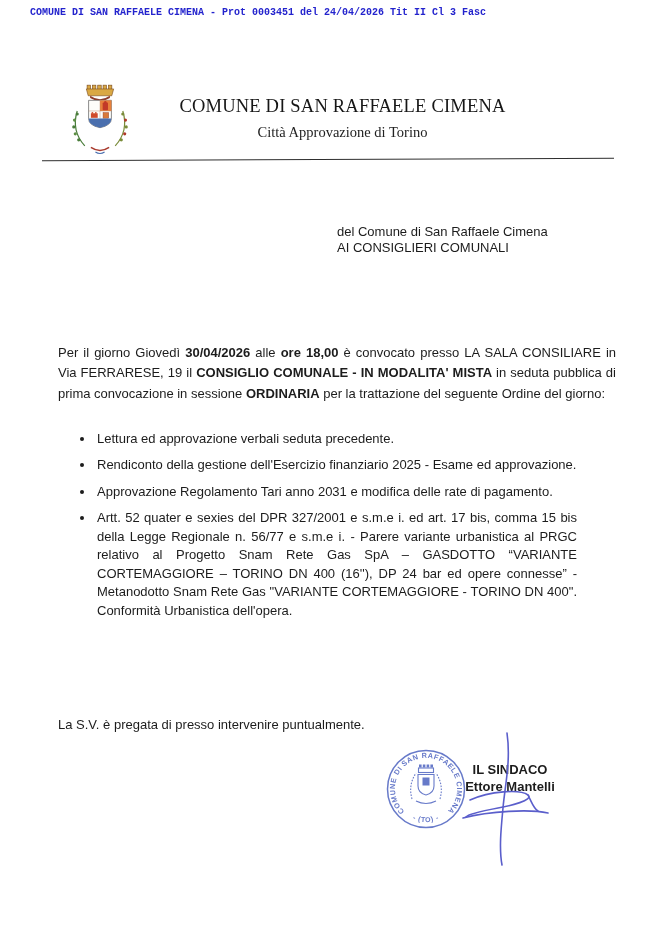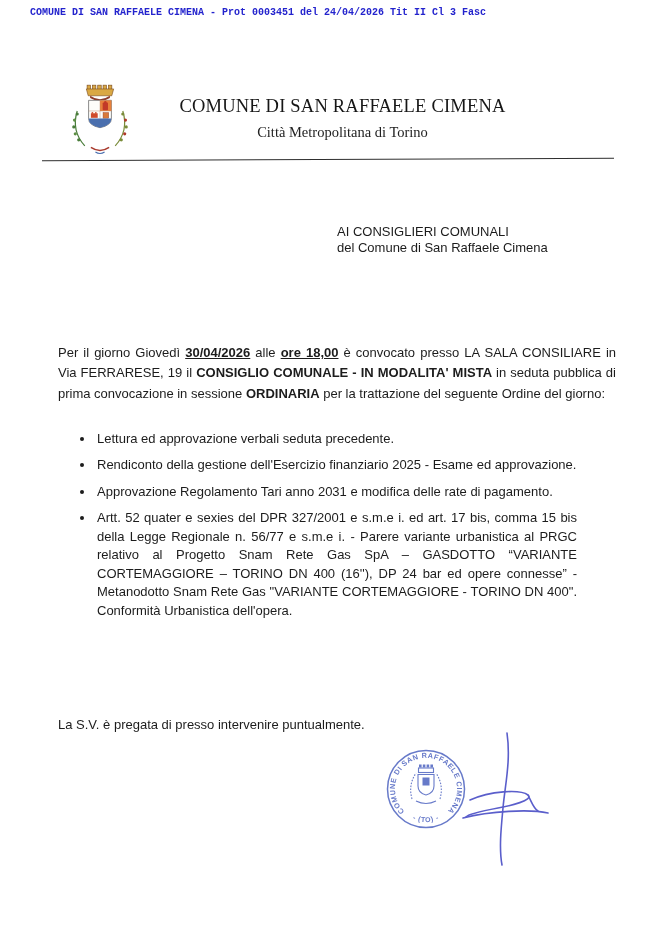--- a/index.html
+++ b/index.html
@@ -15,21 +15,21 @@
   .crest{position:absolute;left:62px;top:82px;width:76px;height:80px;}
   .header-text{position:absolute;left:165px;top:96px;width:355px;text-align:center;}
   .title{font-family:"Liberation Serif", serif;font-size:18.5px;letter-spacing:.2px;color:#161616;}
   .subtitle{font-family:"Liberation Serif", serif;font-size:14.5px;margin-top:7px;color:#222;}
   .header-rule{position:absolute;left:42px;top:159px;width:572px;height:0;border-top:1.6px solid #2e2e2e;transform:rotate(-0.25deg);}
   .dateline{position:absolute;left:337px;top:178px;font-size:13px;}
   .recipients{position:absolute;left:337px;top:224px;font-size:13px;line-height:1.24;}
   .subject{position:absolute;left:58px;top:298px;font-size:13px;font-weight:700;letter-spacing:.1px;}
   .intro{position:absolute;left:58px;top:343px;width:558px;margin:0;font-size:13px;line-height:1.57;text-align:justify;}
   .b{font-weight:700;}
-  .u{text-decoration:underline;}
+  .u{}
   .agenda{position:absolute;left:76px;top:430px;width:500px;margin:0;padding:0 0 0 19px;font-size:13px;line-height:1.42;}
   .agenda li{width:480px;margin:0 8px 8px 0;text-align:justify;padding-left:2px;}
   .closing{position:absolute;left:58px;top:717px;font-size:13px;}
   .signature-block{position:absolute;left:445px;top:762px;width:130px;text-align:center;font-size:13px;font-weight:700;line-height:1.3;}
   .stamp{position:absolute;left:376px;top:739px;width:100px;height:100px;opacity:.92;}
   .signature-ink{position:absolute;left:428px;top:723px;width:140px;height:148px;}
 </style>
 </head>
 <body>
 
@@ -76,29 +76,29 @@
       <circle cx="84.5" cy="59" r="2.1" fill="#7a8c3a"></circle>
       <circle cx="82.5" cy="68" r="2.1" fill="#b03a2a"></circle>
       <circle cx="78" cy="76" r="2.1" fill="#7a8c3a"></circle>
       <path d="M38,86 q12,8 24,0" stroke="#a93b2e" stroke-width="2" fill="none"></path>
       <path d="M44,92 q6,4 12,0" stroke="#4a6fae" stroke-width="1.5" fill="none"></path>
     </g>
   </svg>
 
   <div class="header-text">
     <div class="title">COMUNE DI SAN RAFFAELE CIMENA</div>
-    <div class="subtitle">Città Metropolitana di Torino</div>
+    <div class="subtitle">Città Approvazione di Torino</div>
   </div>
 
   <div class="header-rule"></div>
 
 
   <div class="recipients">
+    <div>del Comune di San Raffaele Cimena</div>
     <div>AI CONSIGLIERI COMUNALI</div>
-    <div>del Comune di San Raffaele Cimena</div>
   </div>
 
 
   <p class="intro"><span>Per il giorno Giovedì </span><span class="b u">30/04/2026</span><span> alle </span><span class="b u">ore 18,00</span><span> è convocato presso LA SALA CONSILIARE in Via FERRARESE, 19 il </span><span class="b">CONSIGLIO COMUNALE - IN MODALITA' MISTA</span><span> in seduta pubblica di prima convocazione in sessione </span><span class="b">ORDINARIA</span><span> per la trattazione del seguente Ordine del giorno:</span></p>
 
   <ul class="agenda">
       <li>Lettura ed approvazione verbali seduta precedente.</li>
       <li>Rendiconto della gestione dell'Esercizio finanziario 2025 - Esame ed approvazione.</li>
       <li>Approvazione Regolamento Tari anno 2031 e modifica delle rate di pagamento.</li>
       <li>Artt. 52 quater e sexies del DPR 327/2001 e s.m.e i. ed art. 17 bis, comma 15 bis della Legge Regionale n. 56/77 e s.m.e i. - Parere variante urbanistica al PRGC relativo al Progetto Snam Rete Gas SpA – GASDOTTO “VARIANTE CORTEMAGGIORE – TORINO DN 400 (16''), DP 24 bar ed opere connesse” - Metanodotto Snam Rete Gas "VARIANTE CORTEMAGGIORE - TORINO DN 400". Conformità Urbanistica dell'opera.</li>
@@ -125,20 +125,24 @@
       <rect x="54.4" y="25.5" width="2.6" height="3" fill="#5b6fc5" stroke="none"></rect>
       <rect x="42.5" y="29" width="15" height="4.5"></rect>
       <path d="M42,35.5 h16 v11.5 q0,7 -8,9 q-8,-2 -8,-9 z"></path>
       <rect x="46.5" y="38.5" width="7" height="8" fill="#5b6fc5" stroke="none"></rect>
       <path d="M36,60 Q32,46 40,34" stroke-dasharray="1.6,1.4"></path>
       <path d="M64,60 Q68,46 60,34" stroke-dasharray="1.6,1.4"></path>
       <path d="M40,62 Q50,67 60,62"></path>
     </g>
   </svg>
 
+  <div class="signature-block">
+    <div>IL SINDACO</div>
+    <div>Ettore Mantelli</div>
+  </div>
 
   <svg class="signature-ink" viewBox="0 0 140 148" xmlns="http://www.w3.org/2000/svg">
     <g stroke="#5a5ecb" stroke-width="1.6" fill="none" stroke-linecap="round">
       <path d="M 79,10 C 83,38 77,62 75,85 C 73,106 71,126 74,142"></path>
       <path d="M 42,77 C 62,68 92,66 100,72 C 106,77 82,83 70,85 C 54,88 40,91 38,94"></path>
       <path d="M 35,95 C 62,88 102,86 120,90"></path>
       <path d="M 100,72 C 104,80 106,86 110,88"></path>
     </g>
   </svg>
 

